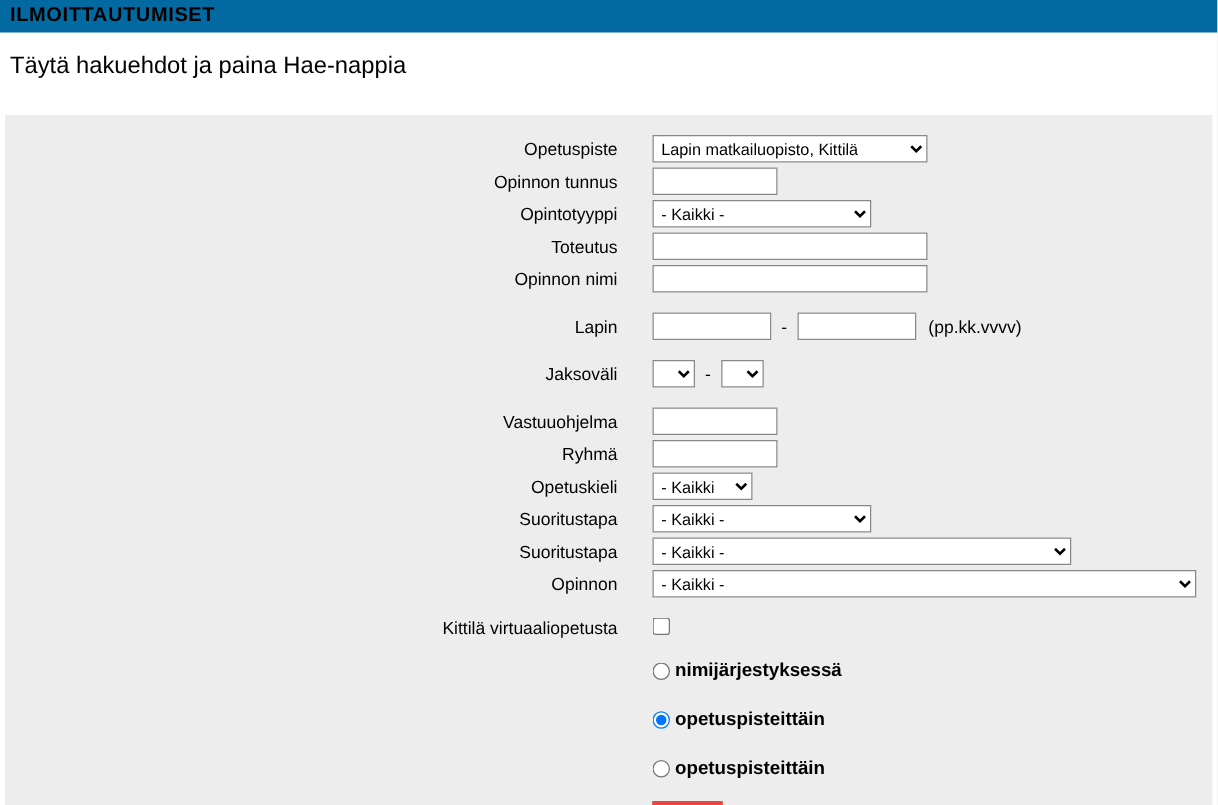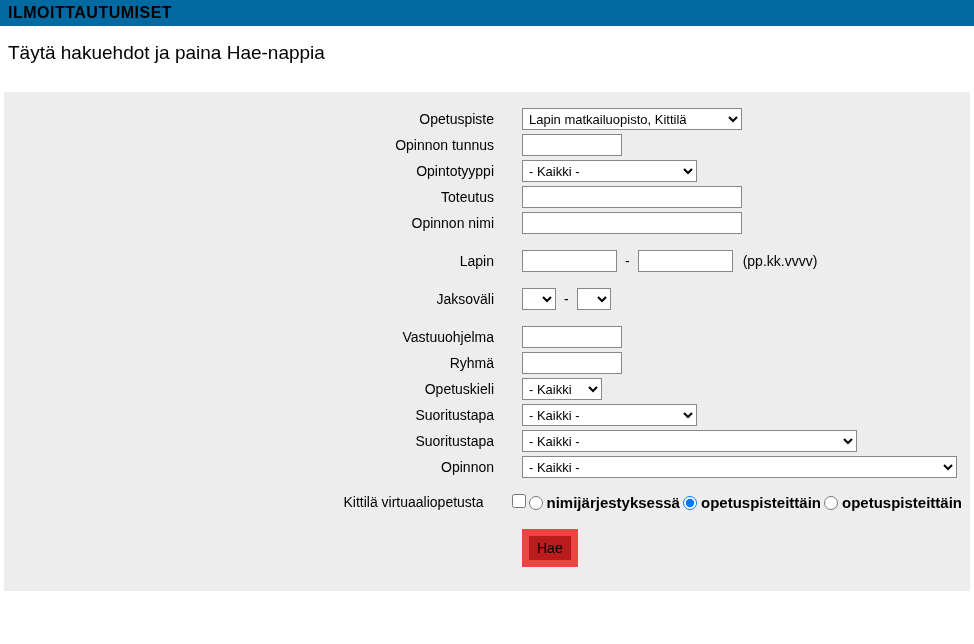--- a/index.html
+++ b/index.html
@@ -203,21 +203,21 @@
       <select style="width:435px">
         <option>- Kaikki -</option>
       </select>
     </div>
   </div>
 
   <div class="gap"></div>
 
   <div class="form-row" style="align-items:flex-start">
     <div class="form-label">Kittilä virtuaaliopetusta</div>
-    <div class="form-control" style="flex-direction:row; align-items:flex-start; gap:3px">
+    <div class="form-control" style="flex-direction:column; align-items:flex-start; gap:20px">
       <input type="checkbox" style="">
       <label class="radio-row">
         <input type="radio" name="sort" style="">
         <span>nimijärjestyksessä</span>
       </label>
       <label class="radio-row">
         <input type="radio" name="sort" checked="" style="">
         <span>opetuspisteittäin</span>
       </label>
       <label class="radio-row">

